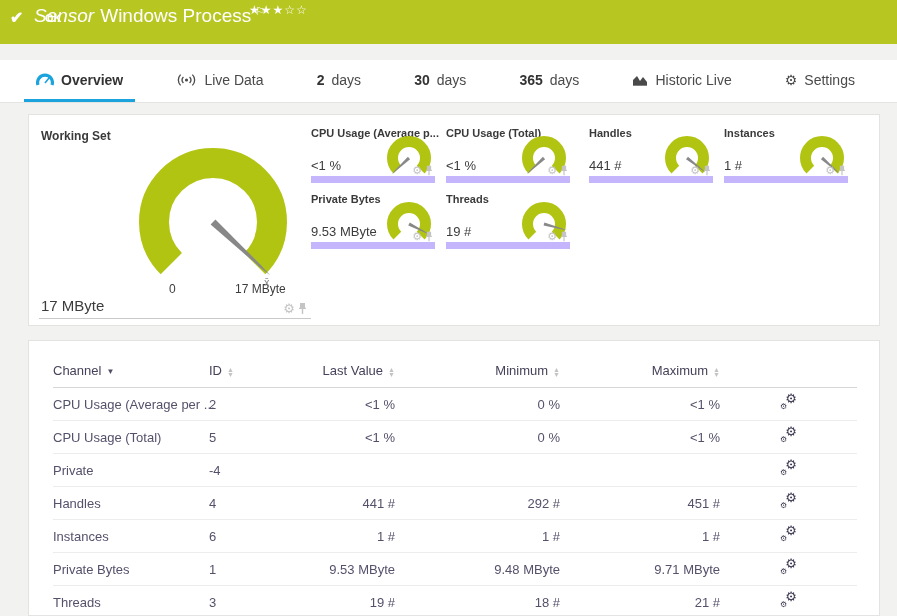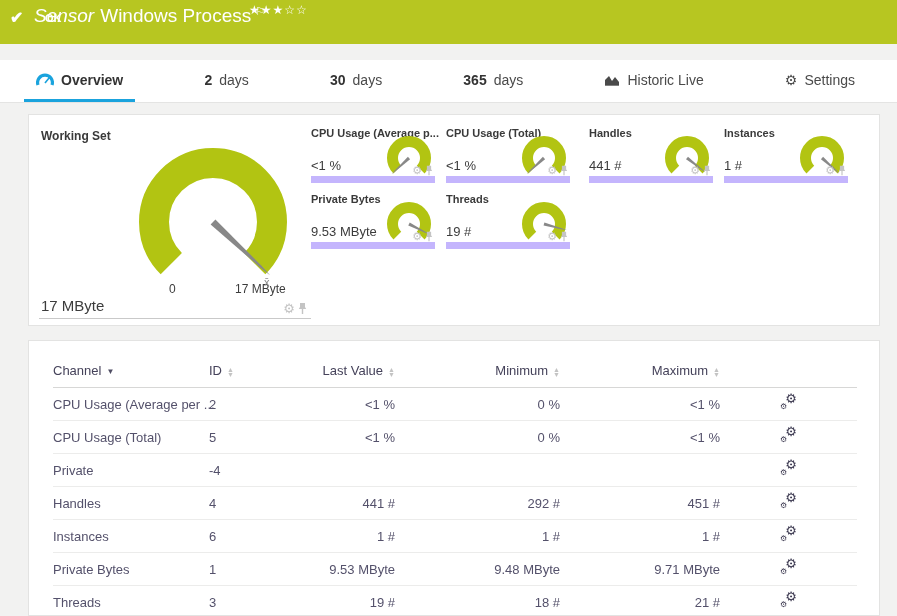--- a/index.html
+++ b/index.html
@@ -84,20 +84,27 @@
 
 <div class="tabbar">
   <div class="tab active">
     <svg width="18" height="13" viewBox="0 0 18 13">
       <path d="M2 12 A7.4 7.4 0 1 1 16 12" fill="none" stroke="#1aa3dd" stroke-width="3.2"></path>
       <line x1="9" y1="10" x2="13.4" y2="4.6" stroke="#1aa3dd" stroke-width="1.6"></line>
     </svg>
     <span>Overview</span>
   </div>
   <div class="tab">
+    <svg width="21" height="14" viewBox="0 0 21 14">
+      <circle cx="10.5" cy="7" r="1.6" fill="#4a4a4a"></circle>
+      <path d="M7.4 4 a4.4 4.4 0 0 0 0 6 M13.6 4 a4.4 4.4 0 0 1 0 6 M4.6 1.6 a7.6 7.6 0 0 0 0 10.8 M16.4 1.6 a7.6 7.6 0 0 1 0 10.8" fill="none" stroke="#4a4a4a" stroke-width="1.3"></path>
+    </svg>
+    <span>Live Data</span>
+  </div>
+  <div class="tab">
     <span class="tab-num">2</span>
     <span>days</span>
   </div>
   <div class="tab">
     <span class="tab-num">30</span>
     <span>days</span>
   </div>
   <div class="tab">
     <span class="tab-num">365</span>
     <span>days</span>

